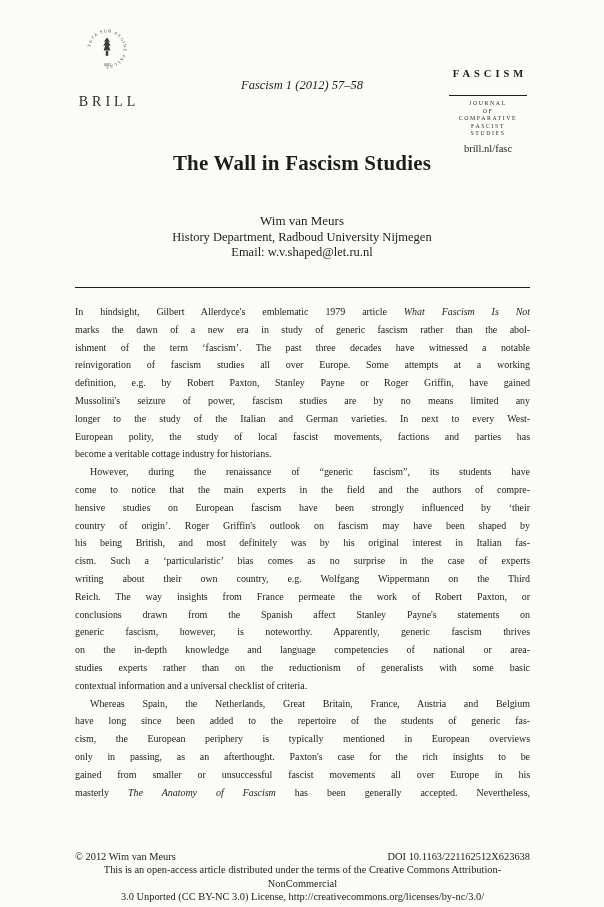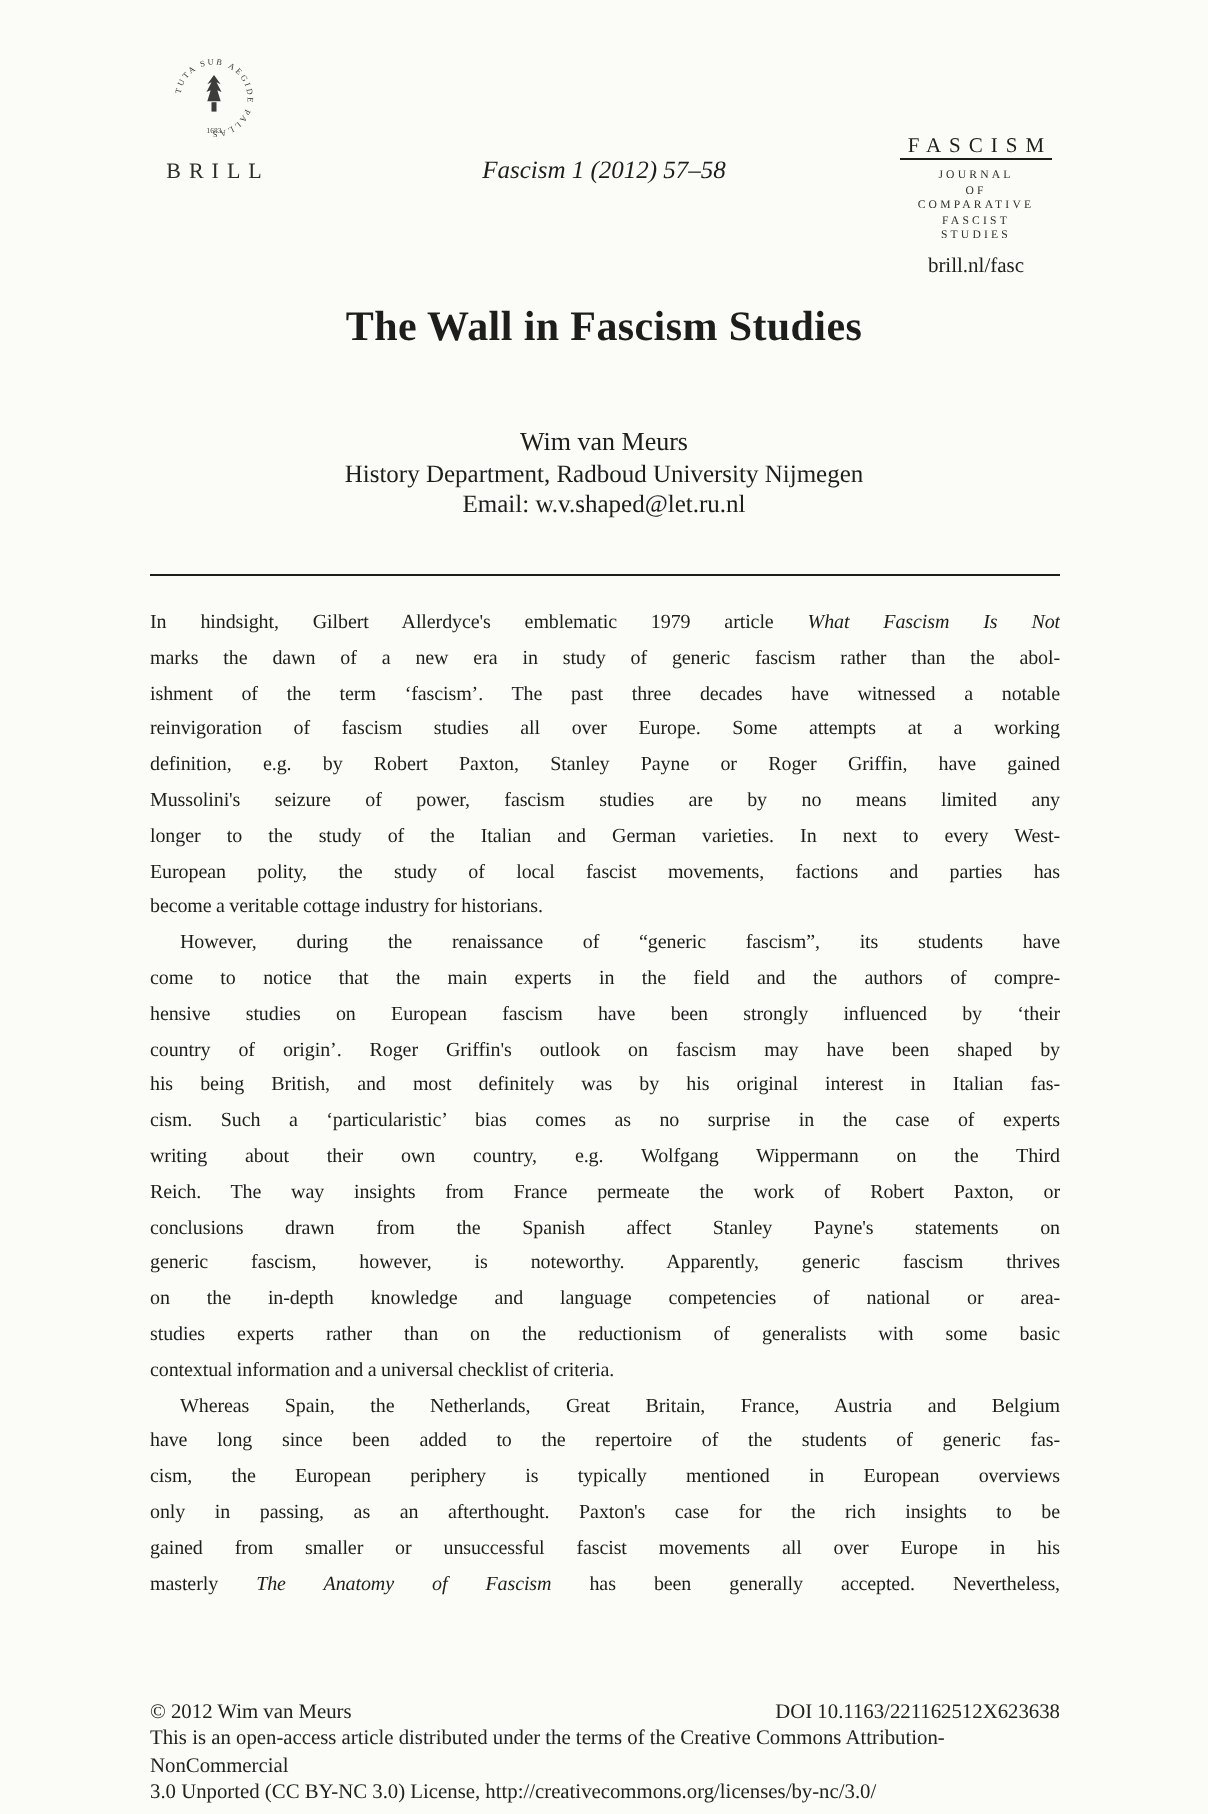--- a/index.html
+++ b/index.html
@@ -4,26 +4,26 @@
 <style>
   html,body{margin:0;padding:0;background:#fbfbf8;}
   .page{
     position:relative;width:604px;height:907px;background:#fbfbf8;
     color:#1d1d1b;font-family:"Liberation Serif","DejaVu Serif",serif;
     overflow:hidden;margin:0 auto;
   }
   
   .brill-block{position:absolute;left:72px;top:26px;width:70px;text-align:center;}
   .seal{display:inline-block;width:46px;height:46px;}
-  .brill-word{margin-top:3px;font-size:11px;letter-spacing:4px;color:#2c2c2a;text-indent:4px;}
+  .brill-word{margin-top:18px;font-size:14px;letter-spacing:4px;color:#2c2c2a;text-indent:4px;}
   .citation{position:absolute;left:0;right:0;top:78px;text-align:center;
     font-style:italic;font-size:12.5px;color:#1d1d1b;}
   .masthead{position:absolute;right:70px;top:30px;width:92px;text-align:center;}
-  .masthead-title{display:inline-block;font-weight:normal;font-size:10.5px;
-    letter-spacing:4px;text-indent:4px;padding-bottom:0;border-bottom:1px solid #1d1d1b;margin-top:38px;}
+  .masthead-title{display:inline-block;font-weight:bold;font-size:10.5px;
+    letter-spacing:4px;text-indent:4px;padding-bottom:16px;border-bottom:1px solid #1d1d1b;margin-top:38px;}
   .masthead-sub{margin-top:4px;font-size:5.8px;letter-spacing:1.6px;line-height:7.6px;color:#2e2e2c;}
   .masthead-url{margin-top:5px;font-size:10.5px;color:#1d1d1b;}
   
   .article-title{position:absolute;top:151px;left:0;right:0;text-align:center;
     font-size:21px;font-weight:bold;letter-spacing:.2px;}
   .author-name{position:absolute;top:213px;left:0;right:0;text-align:center;
     font-size:13px;font-weight:normal;}
   .author-affil{position:absolute;top:230px;left:0;right:0;text-align:center;font-size:12.5px;}
   .author-email{position:absolute;top:245px;left:0;right:0;text-align:center;font-size:12.5px;}
   .head-rule{position:absolute;top:287px;left:75px;width:455px;height:0;
@@ -33,21 +33,21 @@
   .bodyline{
     text-align:justify;text-align-last:justify;
     height:17.8px;line-height:17.8px;overflow:hidden;
     letter-spacing:-0.05px;word-spacing:-0.2px;white-space:normal;
   }
   .bodyline.last{text-align-last:left;}
   .bodyline.indent{text-indent:15px;}
   .bodyline i{font-style:italic;}
   
   .footer{position:absolute;top:850px;left:75px;width:455px;font-size:10.4px;
-    line-height:13.4px;color:#222220;}
+    line-height:13.4px;color:#222220;text-align:center;}
   .footer-row{display:flex;justify-content:space-between;}
 </style>
 </head>
 <body>
 
 <div class="page">
 
   <div class="brill-block">
     <span class="seal">
       <svg viewBox="0 0 44 44" width="46" height="46" aria-hidden="true">

